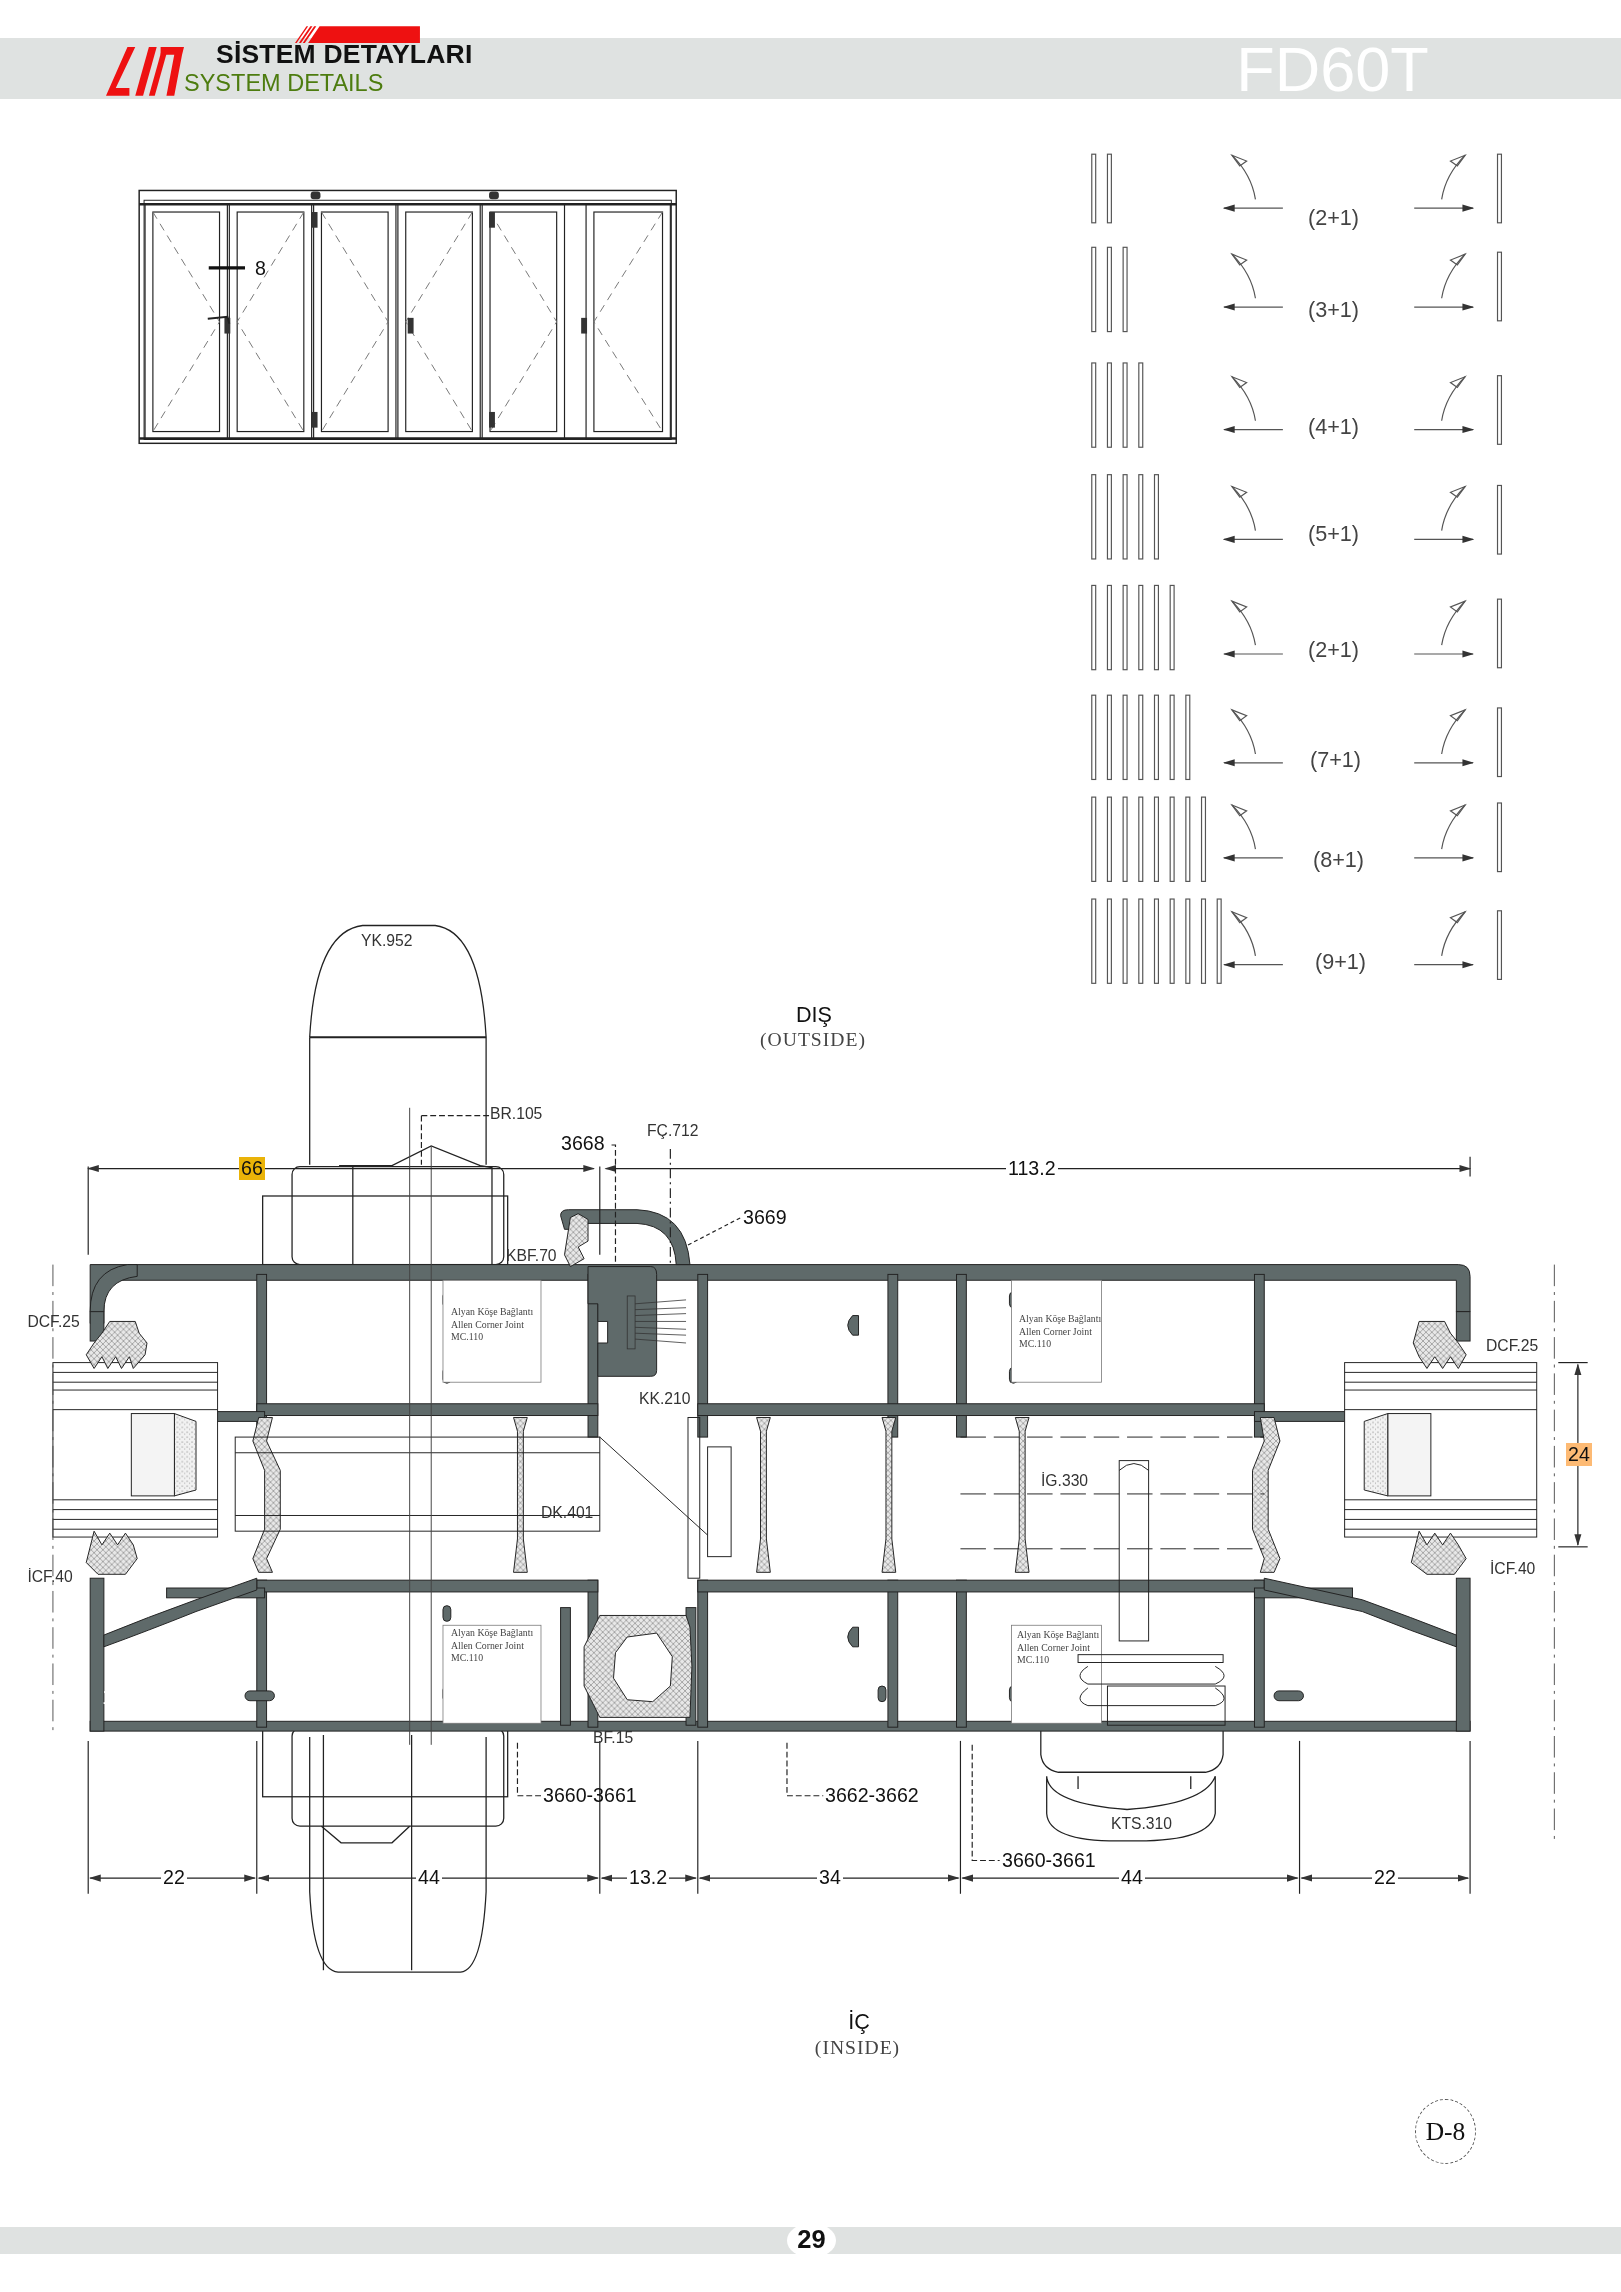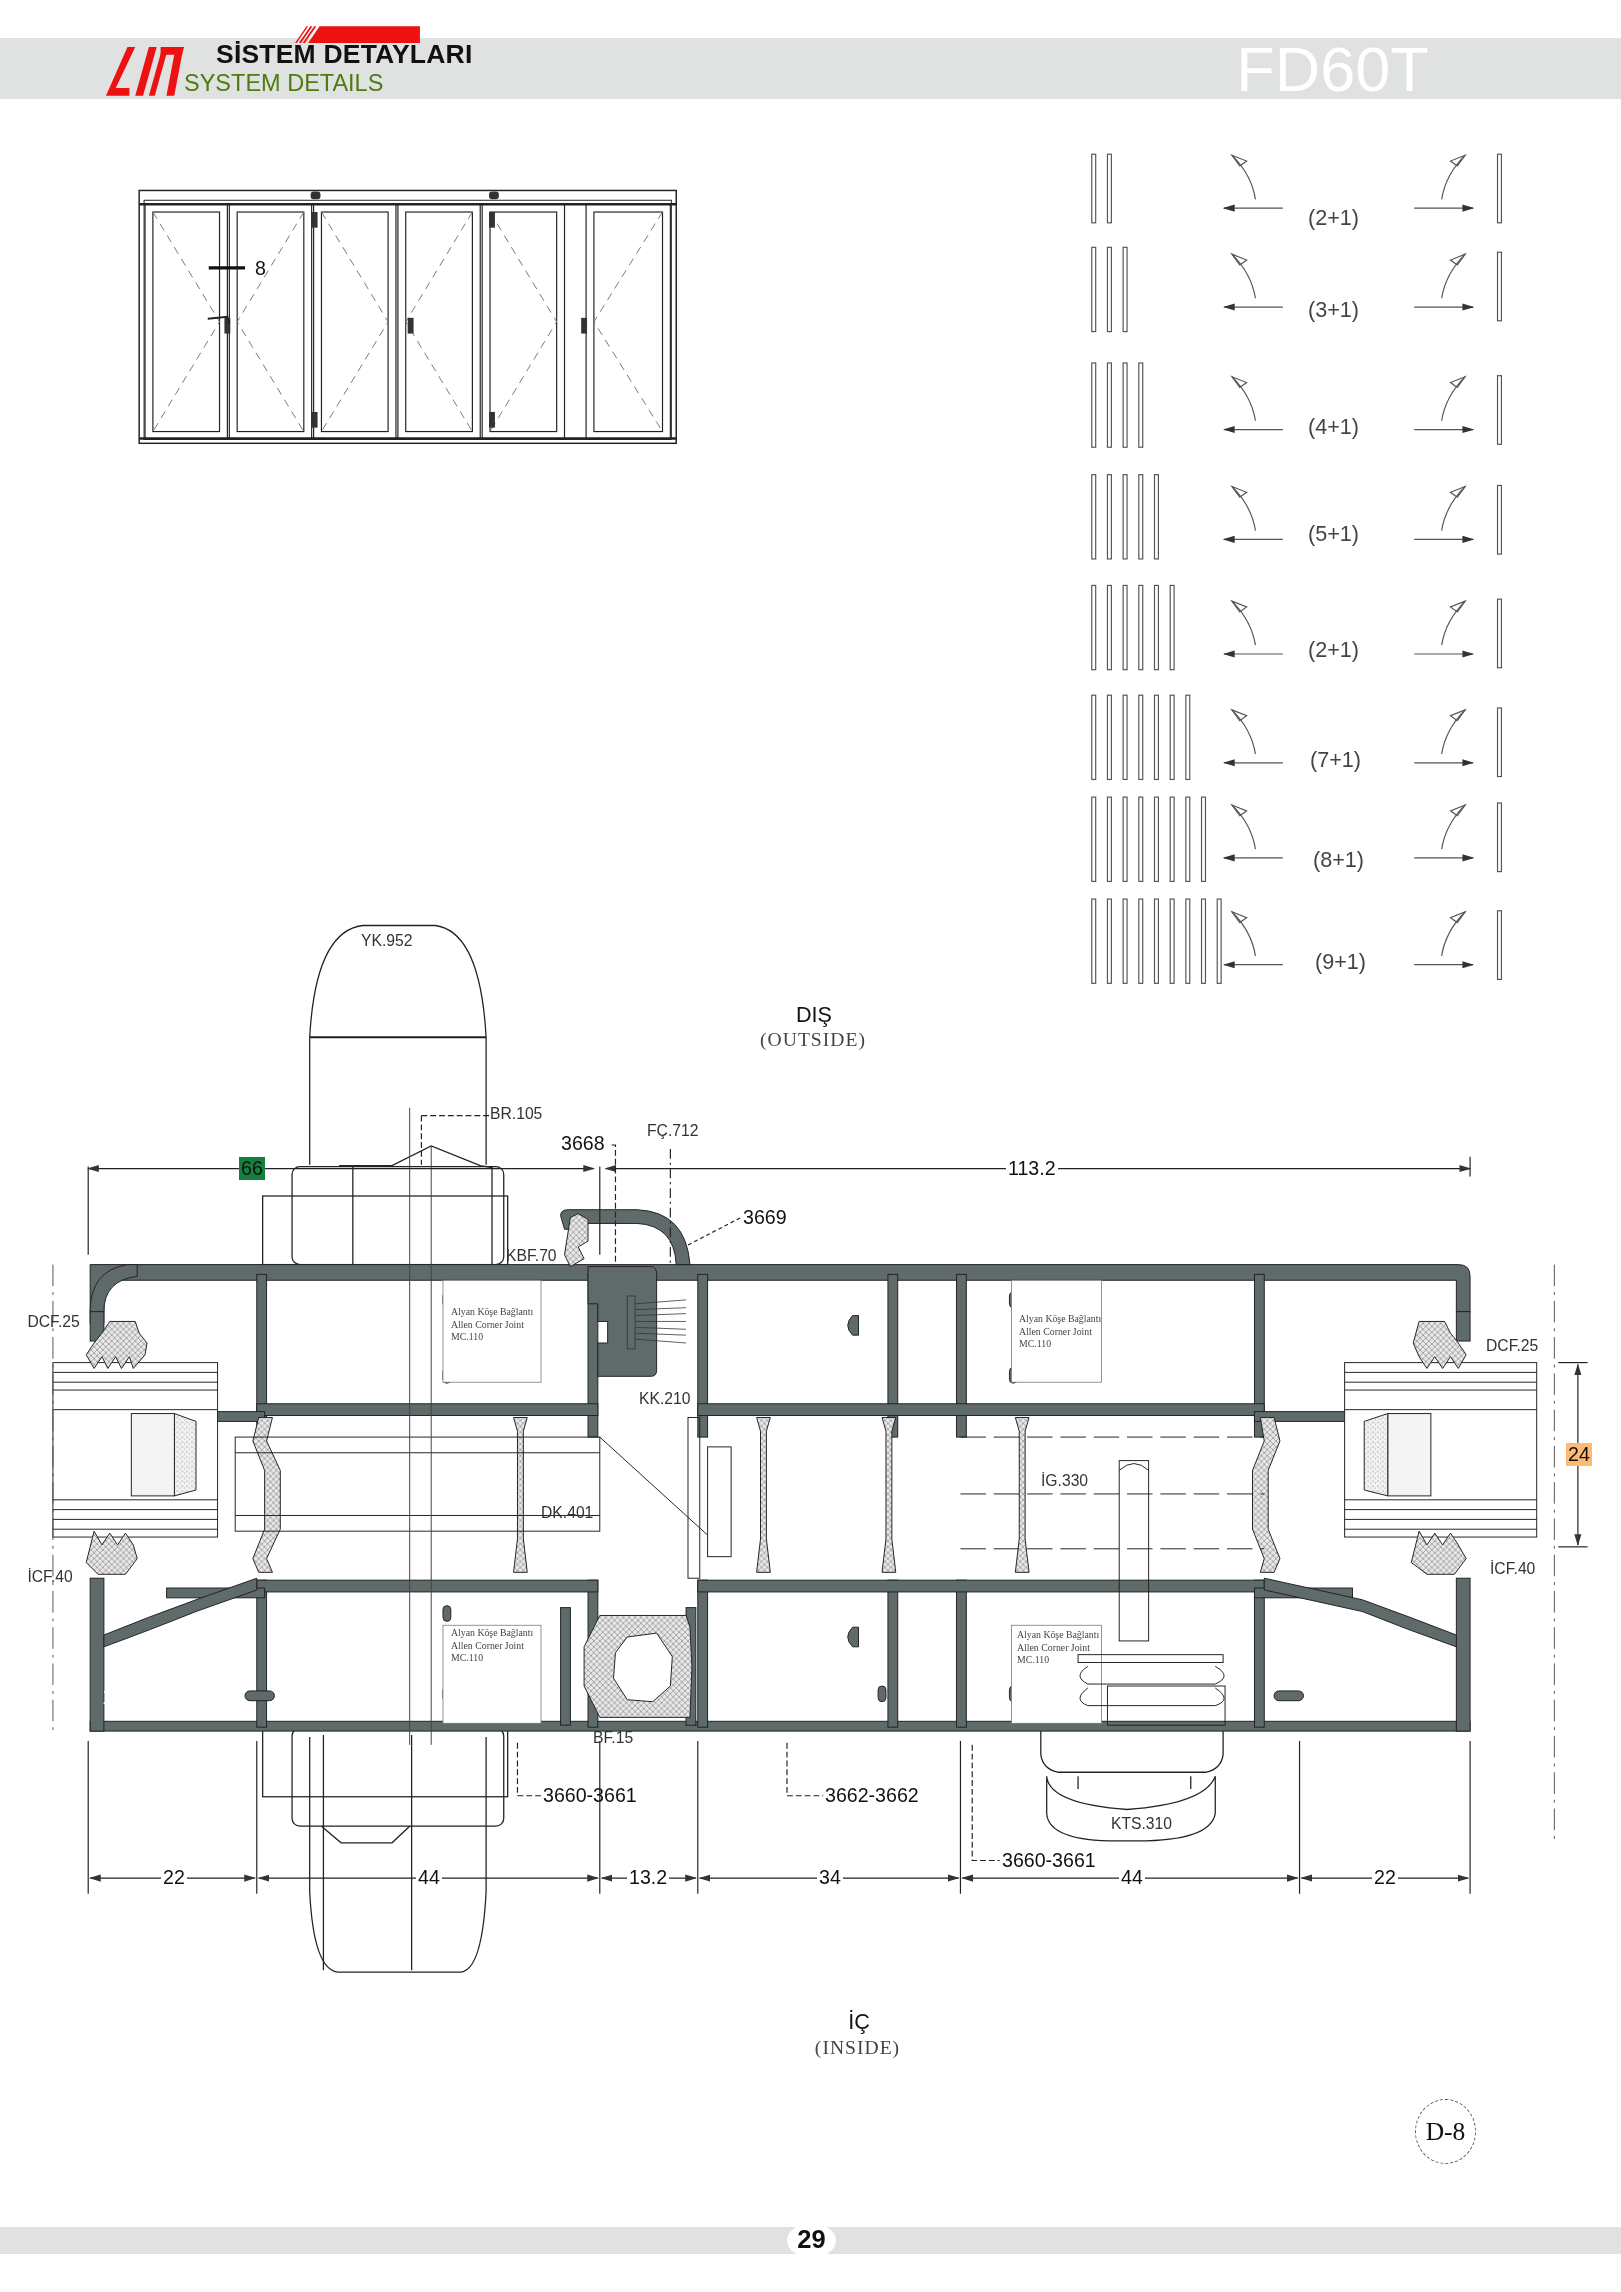--- a/index.html
+++ b/index.html
@@ -446,21 +446,21 @@
   <div>Alyan Köşe Bağlantı</div>
   <div>Allen Corner Joint</div>
   <div>MC.110</div>
 </div>
 <div class="mc-note" style="left:1017px;top:1629px;">
   <div>Alyan Köşe Bağlantı</div>
   <div>Allen Corner Joint</div>
   <div>MC.110</div>
 </div>
 
-<div class="lbl lbl-d" style="left:239px;top:1157px;background:#15803d;padding:0 2px;">66</div>
+<div class="lbl lbl-d" style="left:239px;top:1157px;background:#eab308;padding:0 2px;">66</div>
 <div class="lbl lbl-d" style="left:1006px;top:1157px;background:#fff;padding:0 2px;">113.2</div>
 <div class="lbl lbl-d" style="left:1566px;top:1443px;background:#fdba74;padding:0 2px;">24</div>
 <div class="lbl lbl-d" style="left:161px;top:1866px;background:#fff;padding:0 2px;">22</div>
 <div class="lbl lbl-d" style="left:416px;top:1866px;background:#fff;padding:0 2px;">44</div>
 <div class="lbl lbl-d" style="left:627px;top:1866px;background:#fff;padding:0 2px;">13.2</div>
 <div class="lbl lbl-d" style="left:817px;top:1866px;background:#fff;padding:0 2px;">34</div>
 <div class="lbl lbl-d" style="left:1119px;top:1866px;background:#fff;padding:0 2px;">44</div>
 <div class="lbl lbl-d" style="left:1372px;top:1866px;background:#fff;padding:0 2px;">22</div>
 
 <div class="dref">D-8</div>

